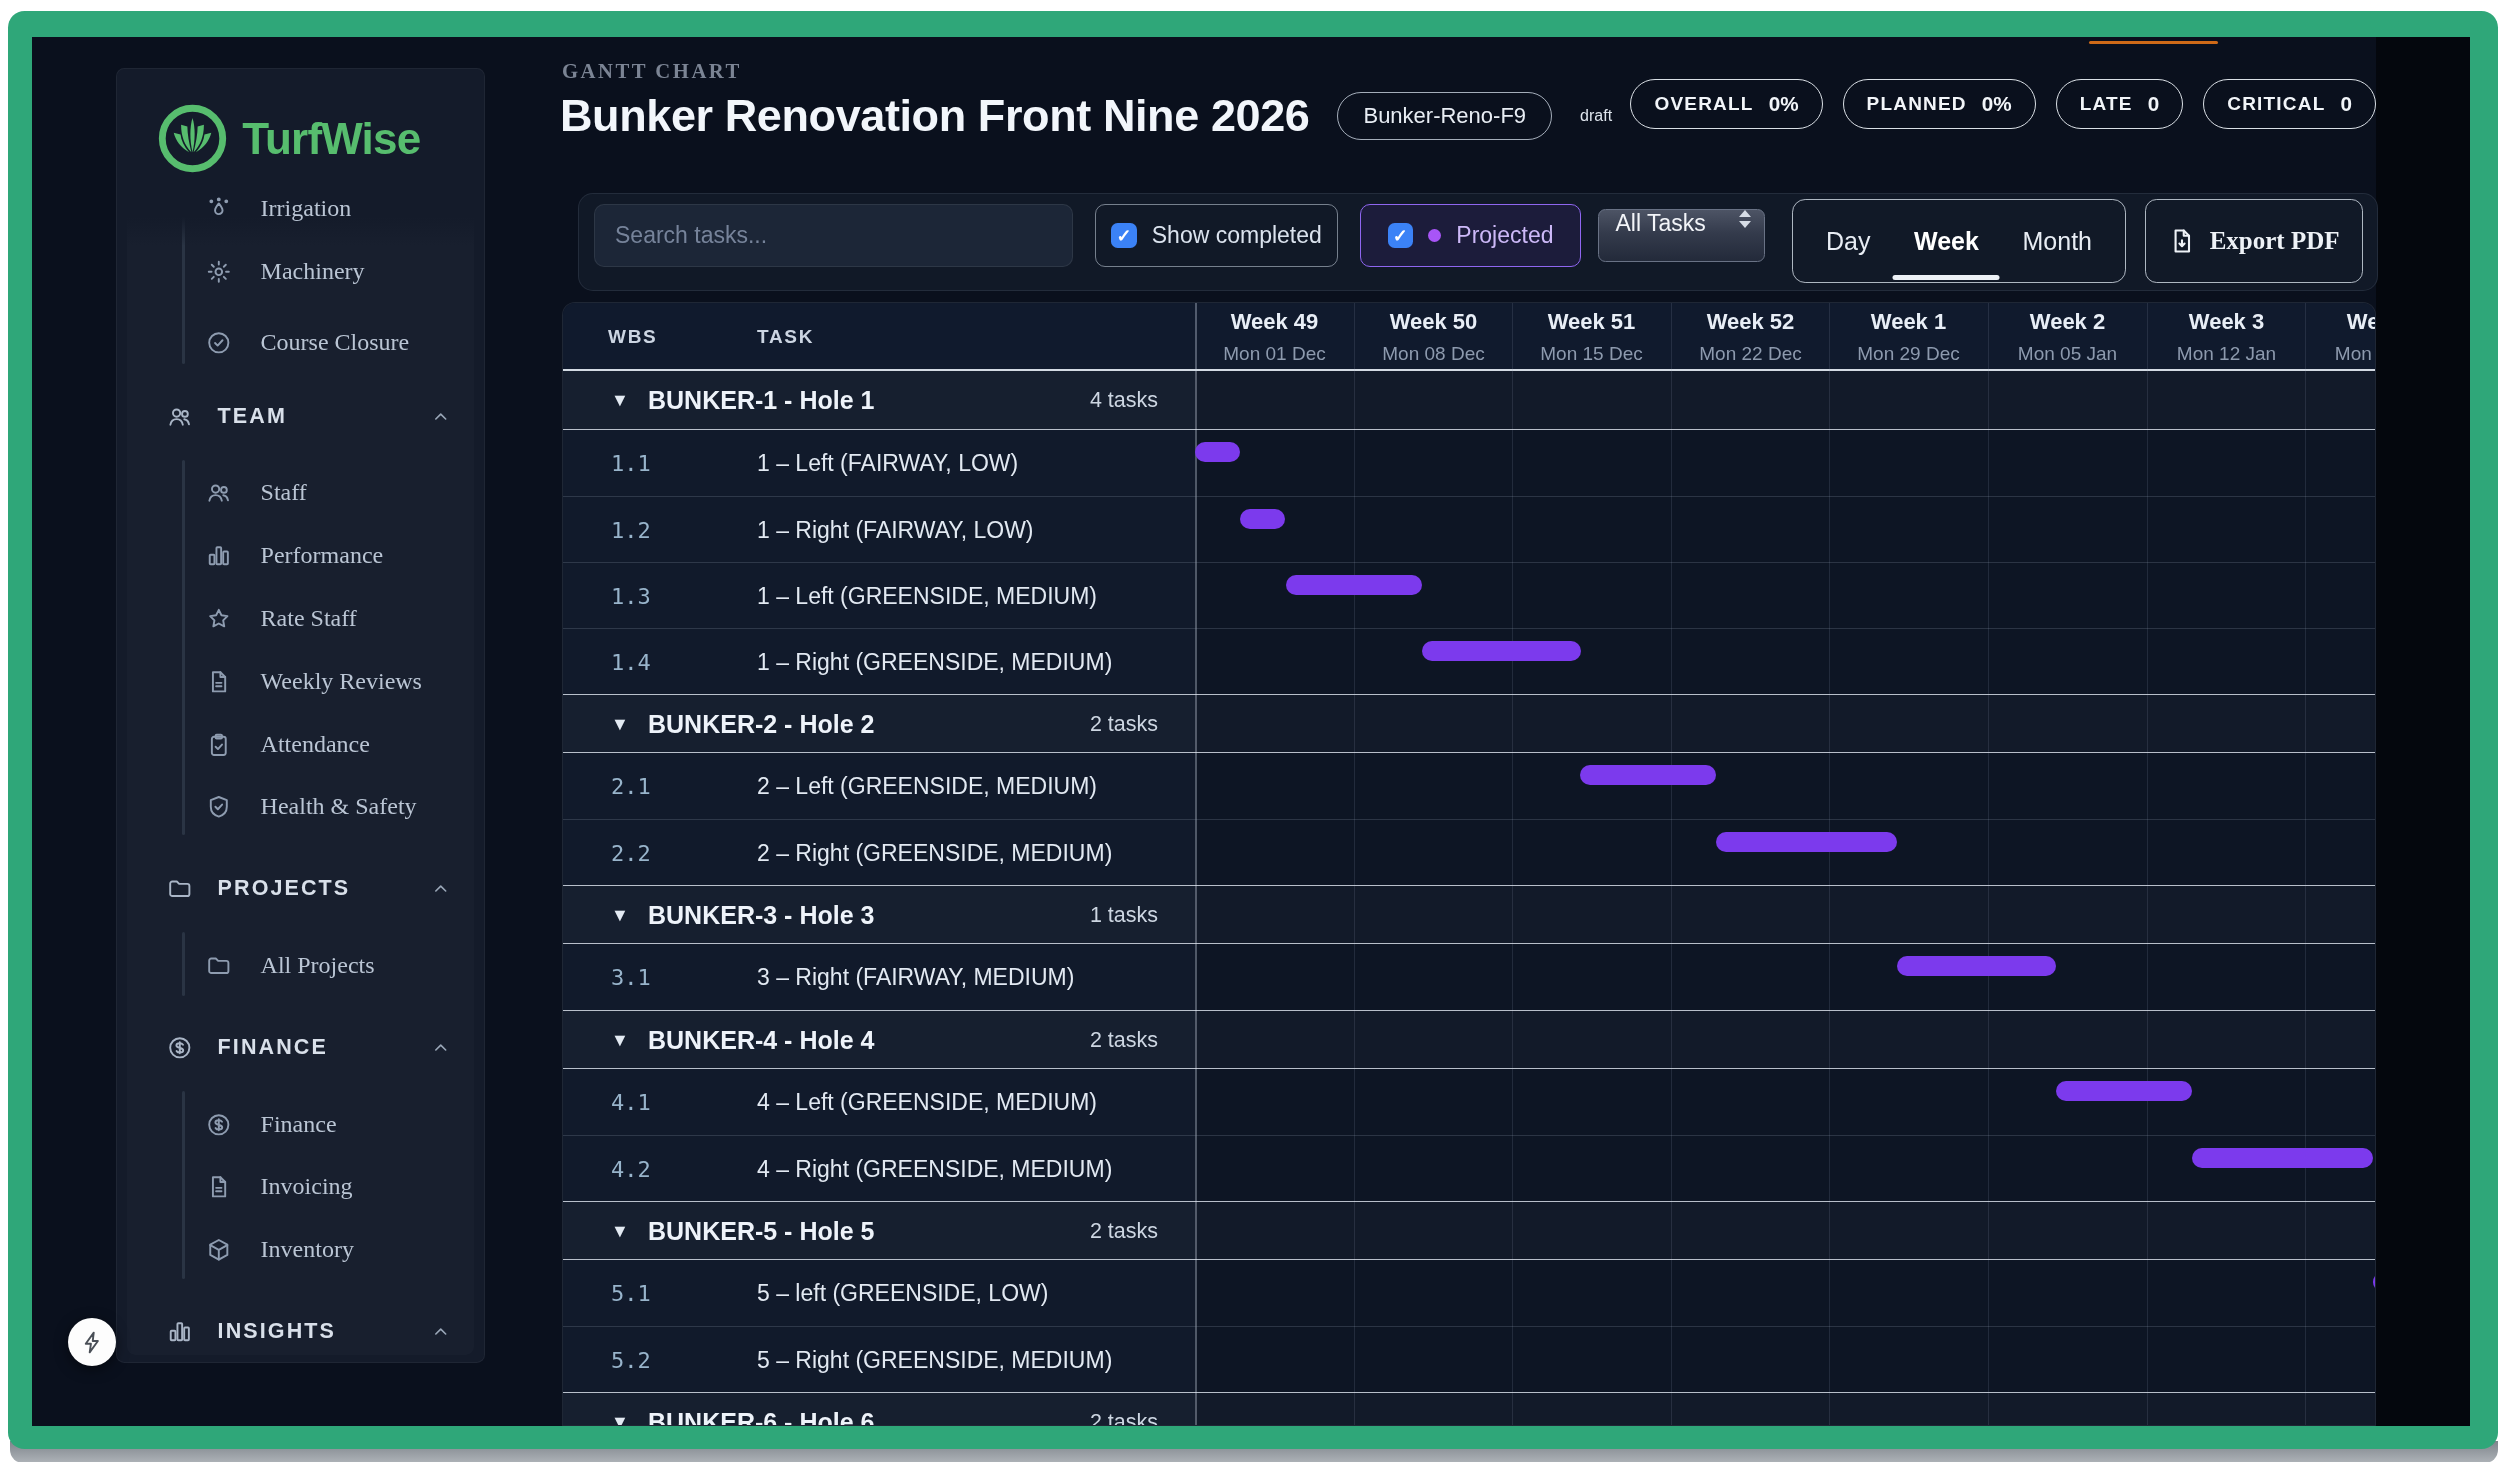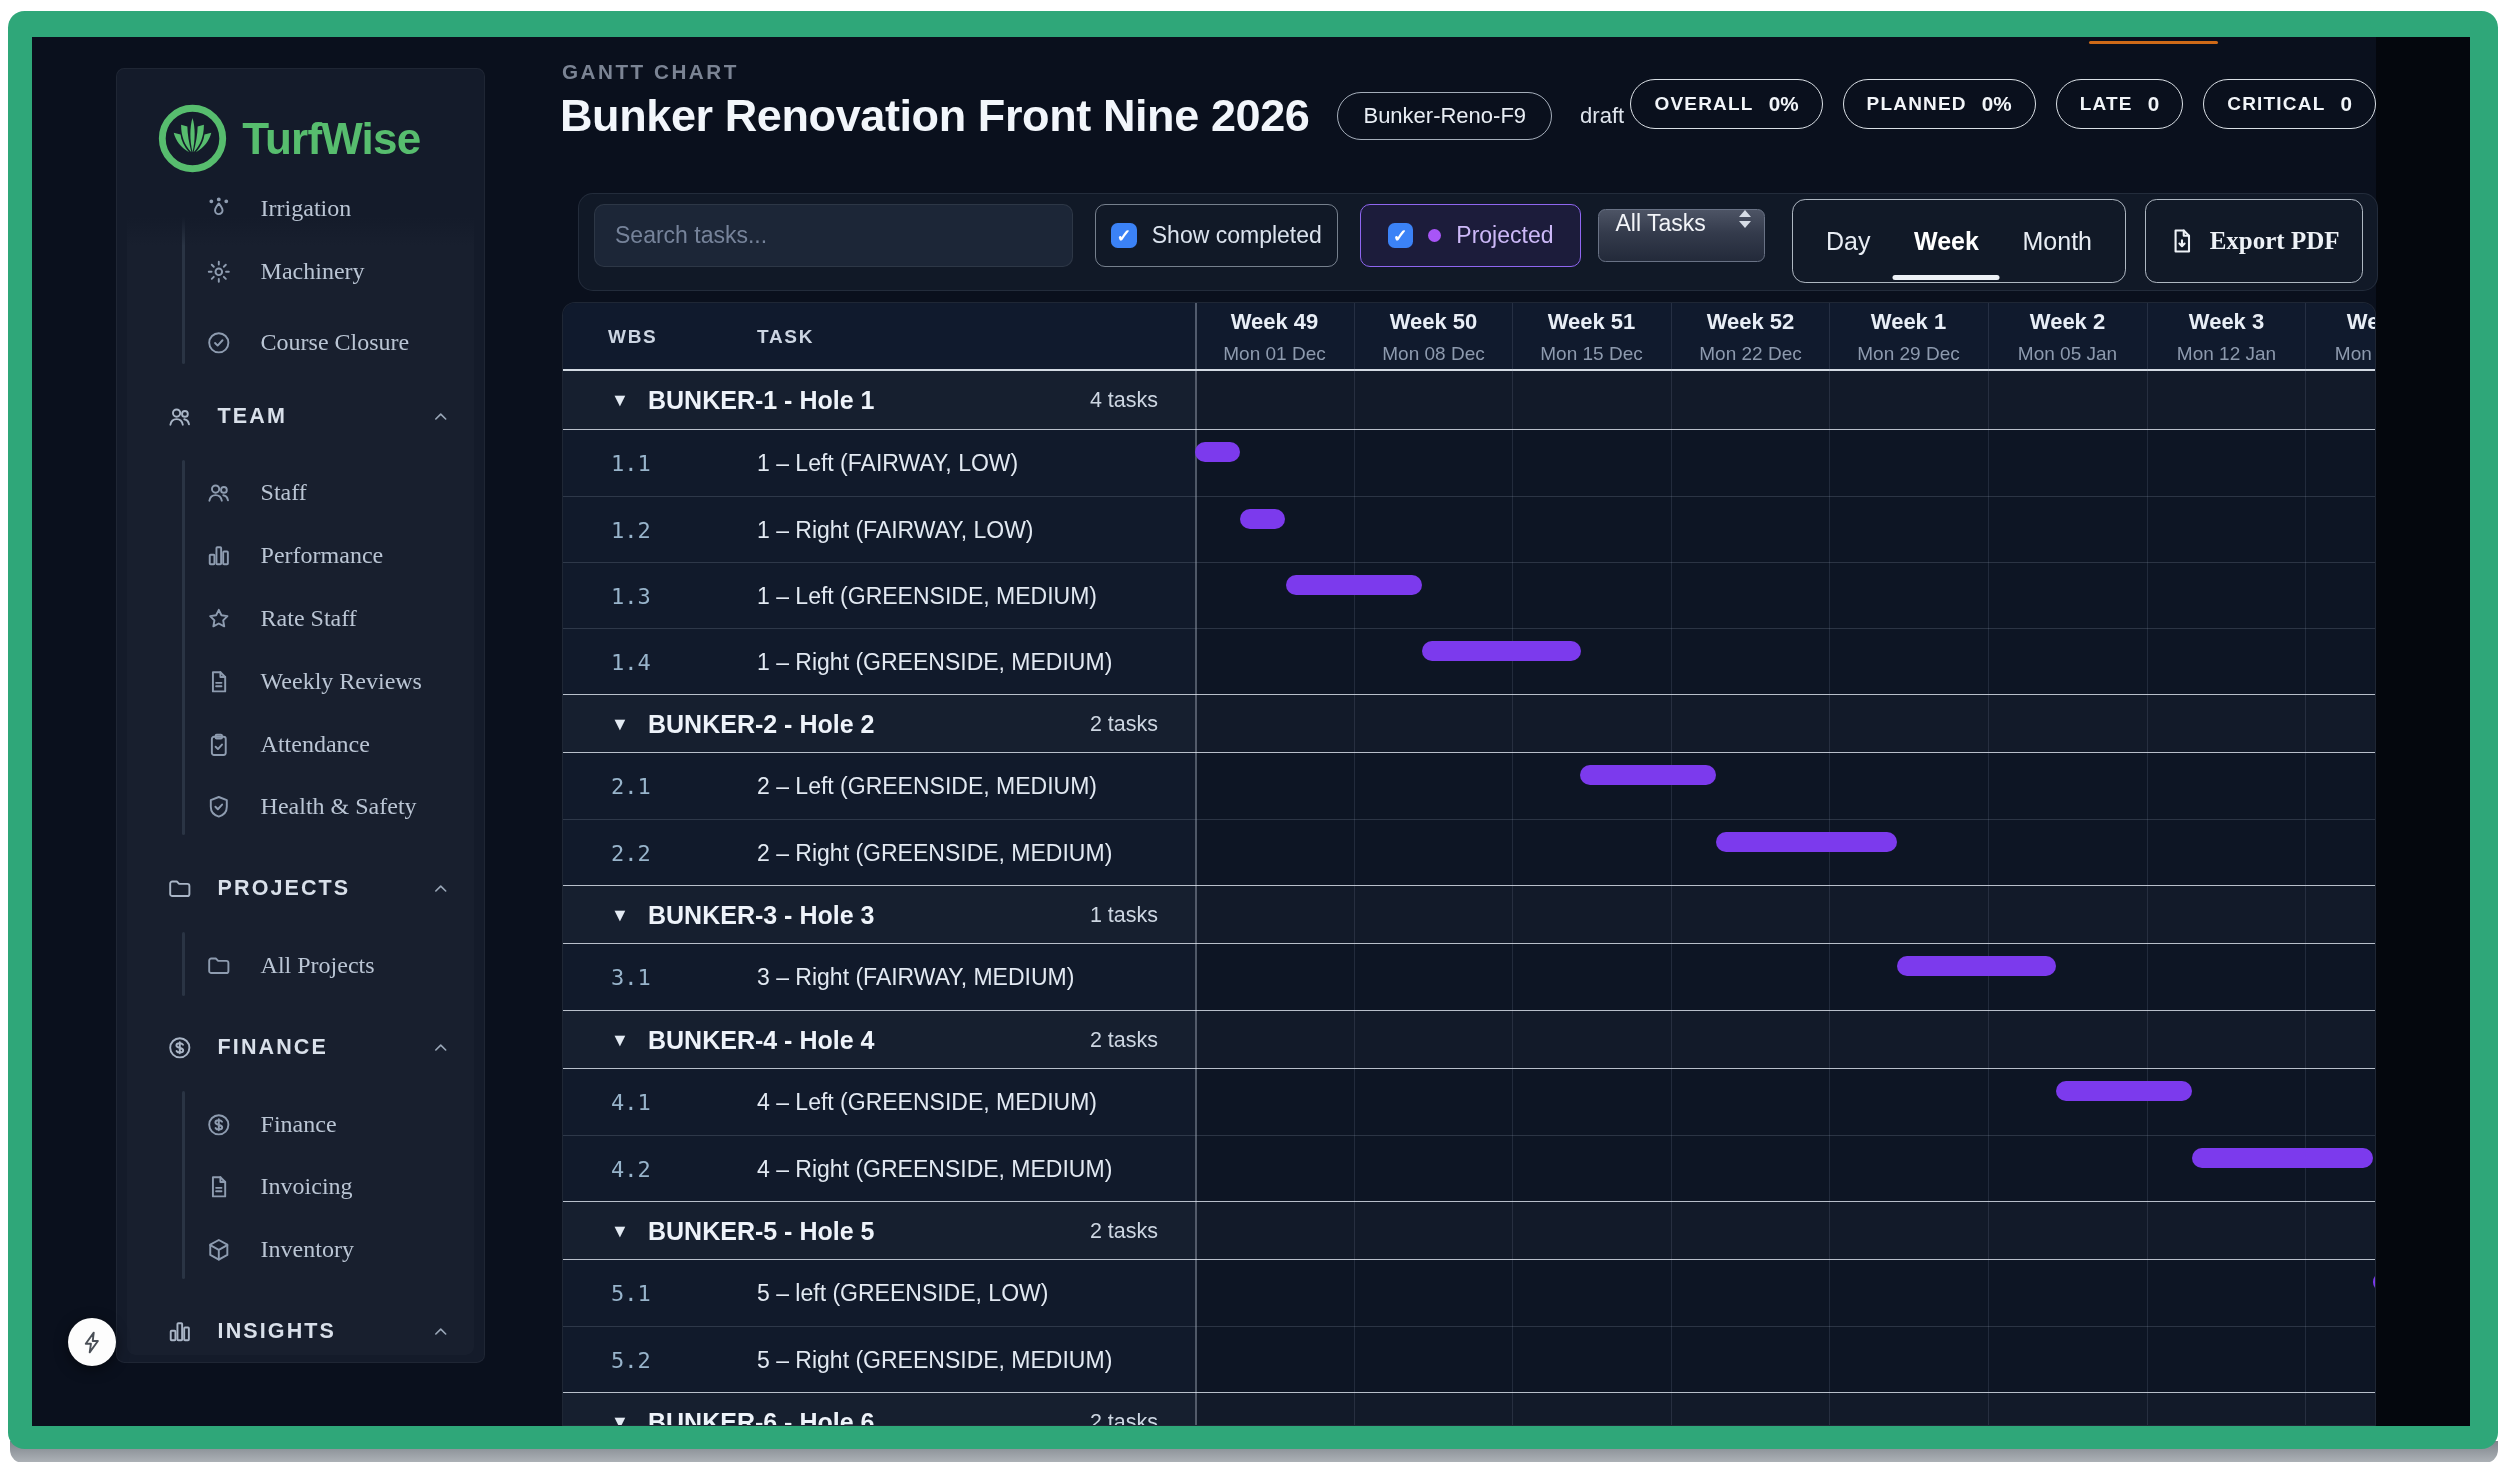--- a/index.html
+++ b/index.html
@@ -29,25 +29,25 @@
   .side-item.section .ic{margin-left:50px;color:#a9b5c6;}
   .side-item.section .lbl{margin-left:25px;font-size:21.5px;font-weight:700;letter-spacing:2.1px;color:#d9e0ea;}
   .side-item.section .chev{position:absolute;right:33px;width:21.5px;height:21.5px;color:#9aa7b8;}
   #side-fade{position:absolute;left:6.6px;top:124px;width:354px;height:53px;
     background:linear-gradient(180deg,#141b2a 45%,rgba(20,27,42,0));}
   #fab{position:absolute;left:36px;top:1281px;width:48px;height:48px;border-radius:50%;background:#fdfdfd;
     box-shadow:0 3.3px 13.2px rgba(0,0,0,.5);display:flex;align-items:center;justify-content:center;cursor:pointer;}
   #fab .ic{width:25px;height:25px;color:#4a4f57;}
 
   
-  #eyebrow{position:absolute;left:530px;top:23px;font-size:20.7px;font-weight:600;letter-spacing:2.5px;color:#7b8494;}
+  #eyebrow{position:absolute;left:530px;top:23px;font-size:20.7px;font-weight:600;letter-spacing:2.5px;color:#7b8494;font-family:Liberation Serif, serif;}
   #title-row{position:absolute;left:528px;top:53px;display:flex;align-items:center;gap:28px;}
   #page-title{font-size:45px;font-weight:800;color:#f2f6fb;letter-spacing:-0.4px;}
   #code-badge{border:1.7px solid rgba(203,213,225,.8);border-radius:825px;padding:10px 25px;font-size:22px;color:#e8edf4;}
-  #status-text{font-size:22px;color:#dfe5ed;}
+  #status-text{font-size:16px;color:#dfe5ed;}
   #stats-row{position:absolute;top:42px;right:94px;display:flex;gap:20px;}
   .stat-pill{height:48px;border:1.7px solid rgba(236,241,246,.92);border-radius:825px;display:flex;align-items:center;
     padding:0 23px;gap:15px;color:#f2f5f9;}
   .stat-pill .sl{font-size:19px;font-weight:700;letter-spacing:1.2px;}
   .stat-pill .sv{font-size:20.7px;font-weight:700;}
 
   
   #toolbar{position:absolute;left:546px;top:156px;width:1798px;height:96px;background:#111927;
     border:1.2px solid rgba(148,163,184,.14);border-radius:15px;}
   #search-input{position:absolute;left:15px;top:10px;width:479px;height:63px;box-sizing:border-box;

